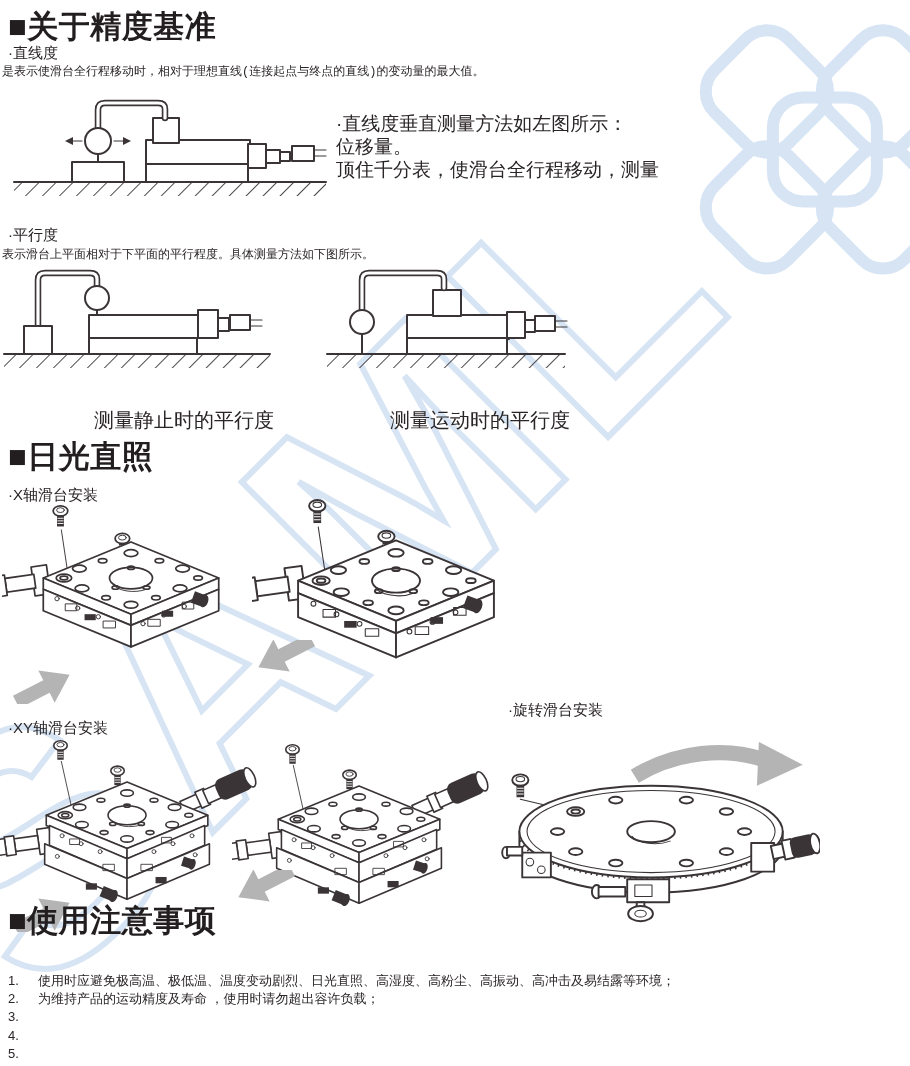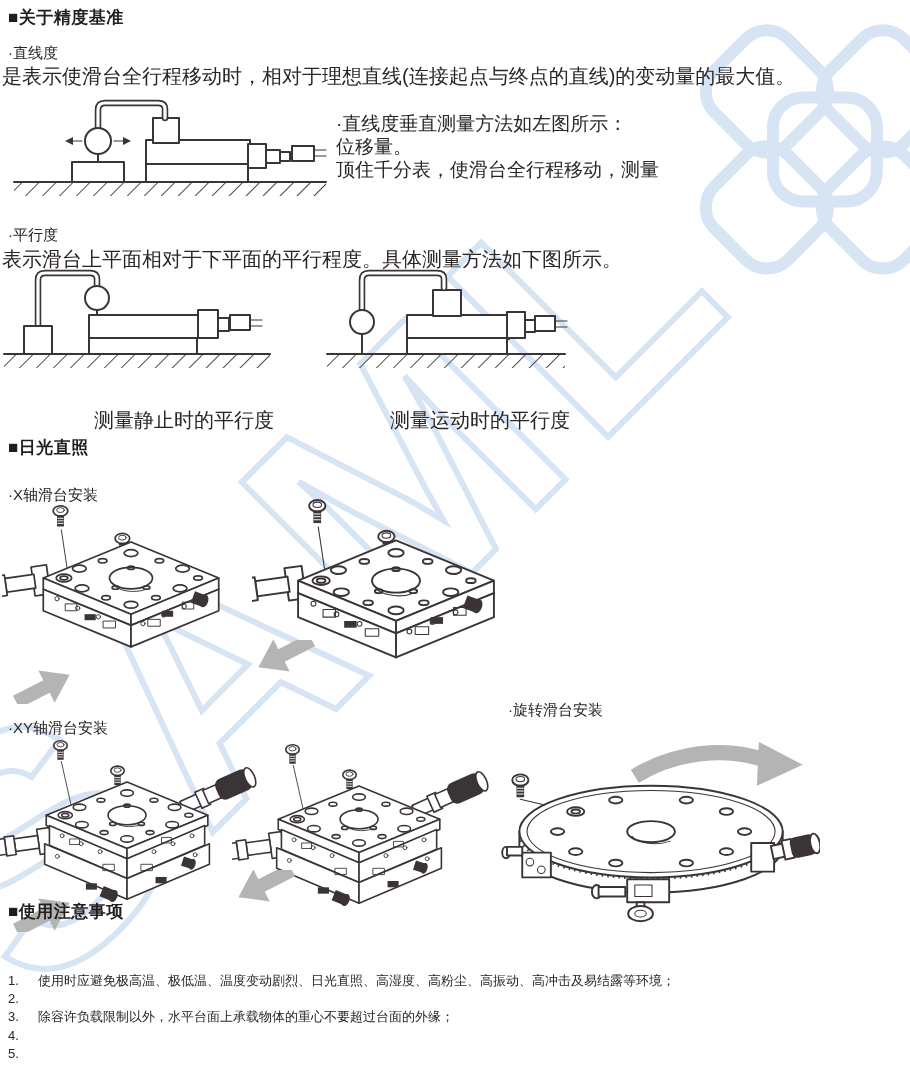--- a/index.html
+++ b/index.html
@@ -5,23 +5,23 @@
   :root{
     --ink:#3a3437; --text:#2a2526; --arrow:#b4b4b4; --watermark:#d6e4f4;
   }
   *{box-sizing:border-box;}
   html,body{margin:0;padding:0;}
   body{
     width:910px;height:1066px;position:relative;overflow:hidden;background:#fff;
     font-family:"Liberation Sans", sans-serif;color:var(--text,#2a2526);
   }
   .abs{position:absolute;}
-  .h{font-size:17px;font-weight:700;color:#221d1e;letter-spacing:.5px;white-space:nowrap;}
+  .h{font-size:31px;font-weight:700;color:#221d1e;letter-spacing:.5px;white-space:nowrap;}
   .lbl{font-size:15px;white-space:nowrap;}
-  .desc{font-size:20px;white-space:nowrap;}
+  .desc{font-size:12px;white-space:nowrap;font-family:Liberation Mono, monospace;}
   .mline{font-size:19px;line-height:23px;white-space:nowrap;}
   .cap{font-size:20px;text-align:right;white-space:nowrap;margin-top:28px;}
   #notes-list{counter-reset:n;}
   .note{display:flex;white-space:nowrap;font-size:13px;line-height:18.2px;counter-increment:n;}
   .note .num{width:30px;flex:0 0 30px;}
   .note .num::before{content:counter(n) ".";}
   
   .dln{fill:none;stroke:var(--ink,#3a3437);stroke-width:2;stroke-linecap:round;stroke-linejoin:round;}
   .dfw{fill:#fff;stroke:var(--ink,#3a3437);stroke-width:2;stroke-linejoin:round;}
   .dfd{fill:var(--ink,#3a3437);stroke:none;}
@@ -380,25 +380,25 @@
   <div class="abs h" style="left:8px;top:900px">■使用注意事项</div>
 
   <div id="notes-list" class="abs" style="left:8px;top:972px;width:898px">
     <div class="note">
       <span class="num"></span>
       <span class="txt">使用时应避免极高温、极低温、温度变动剧烈、日光直照、高湿度、高粉尘、高振动、高冲击及易结露等环境；</span>
     </div>
 
     <div class="note">
       <span class="num"></span>
+      <span class="txt">为维持产品的运动精度及寿命 ，使用时请勿超出容许负载；</span>
     </div>
 
     <div class="note">
       <span class="num"></span>
-      <span class="txt">除容许负载限制以外，水平台面上承载物体的重心不要超过台面的外缘；</span>
     </div>
 
     <div class="note">
       <span class="num"></span>
     </div>
 
     <div class="note">
       <span class="num"></span>
     </div>
   </div>

